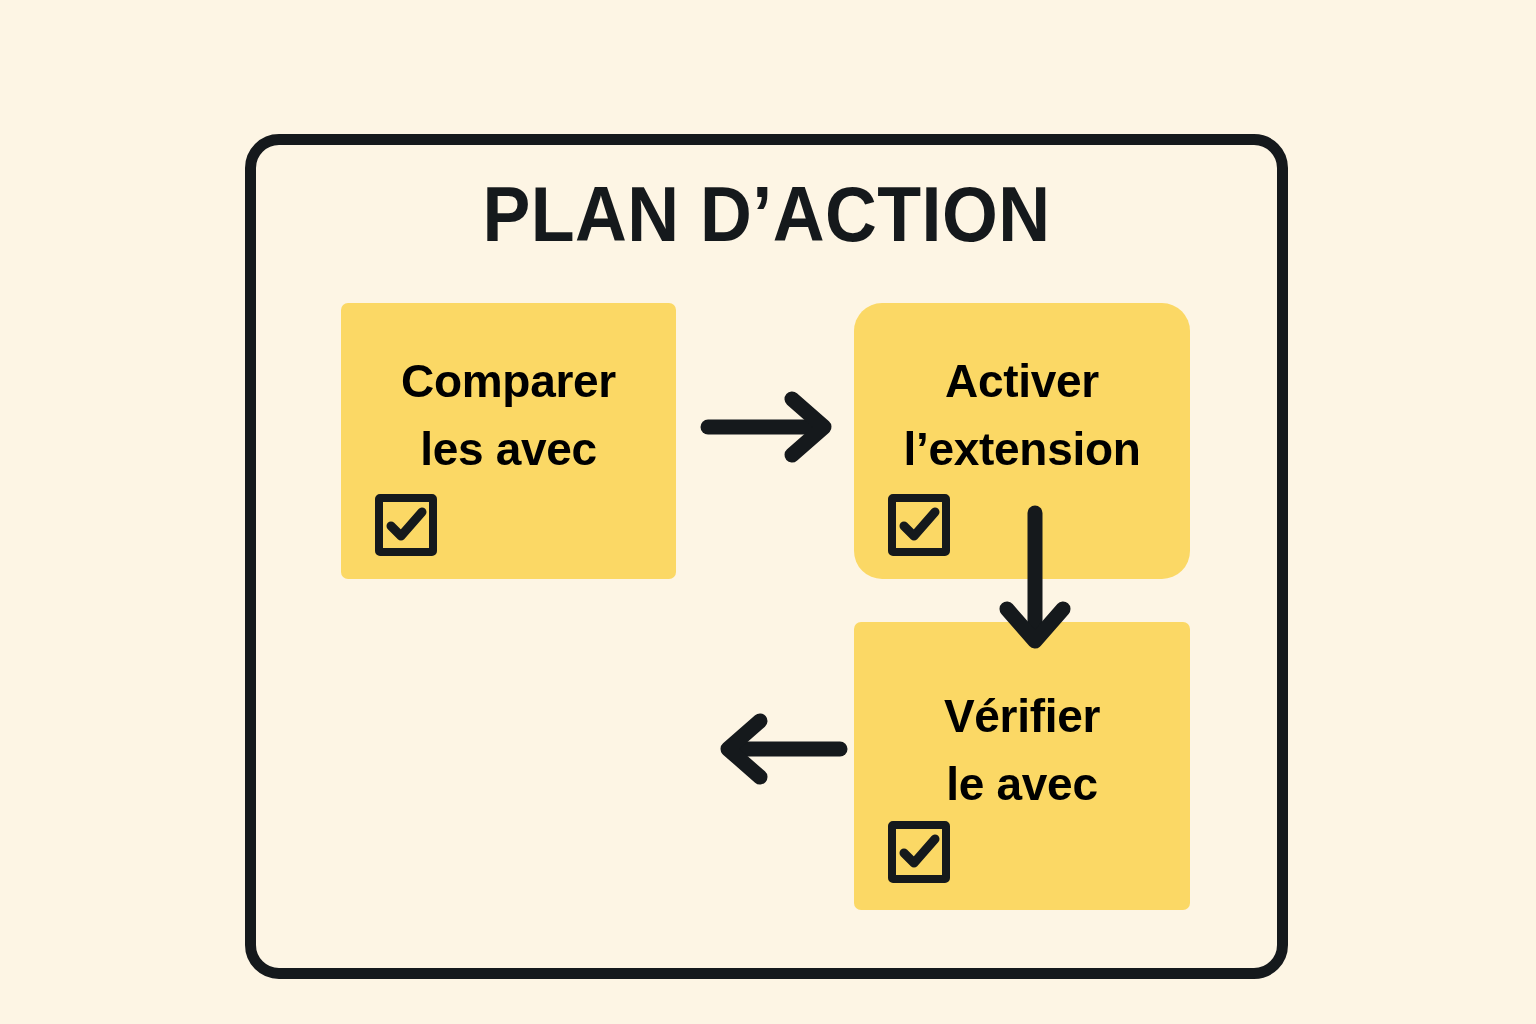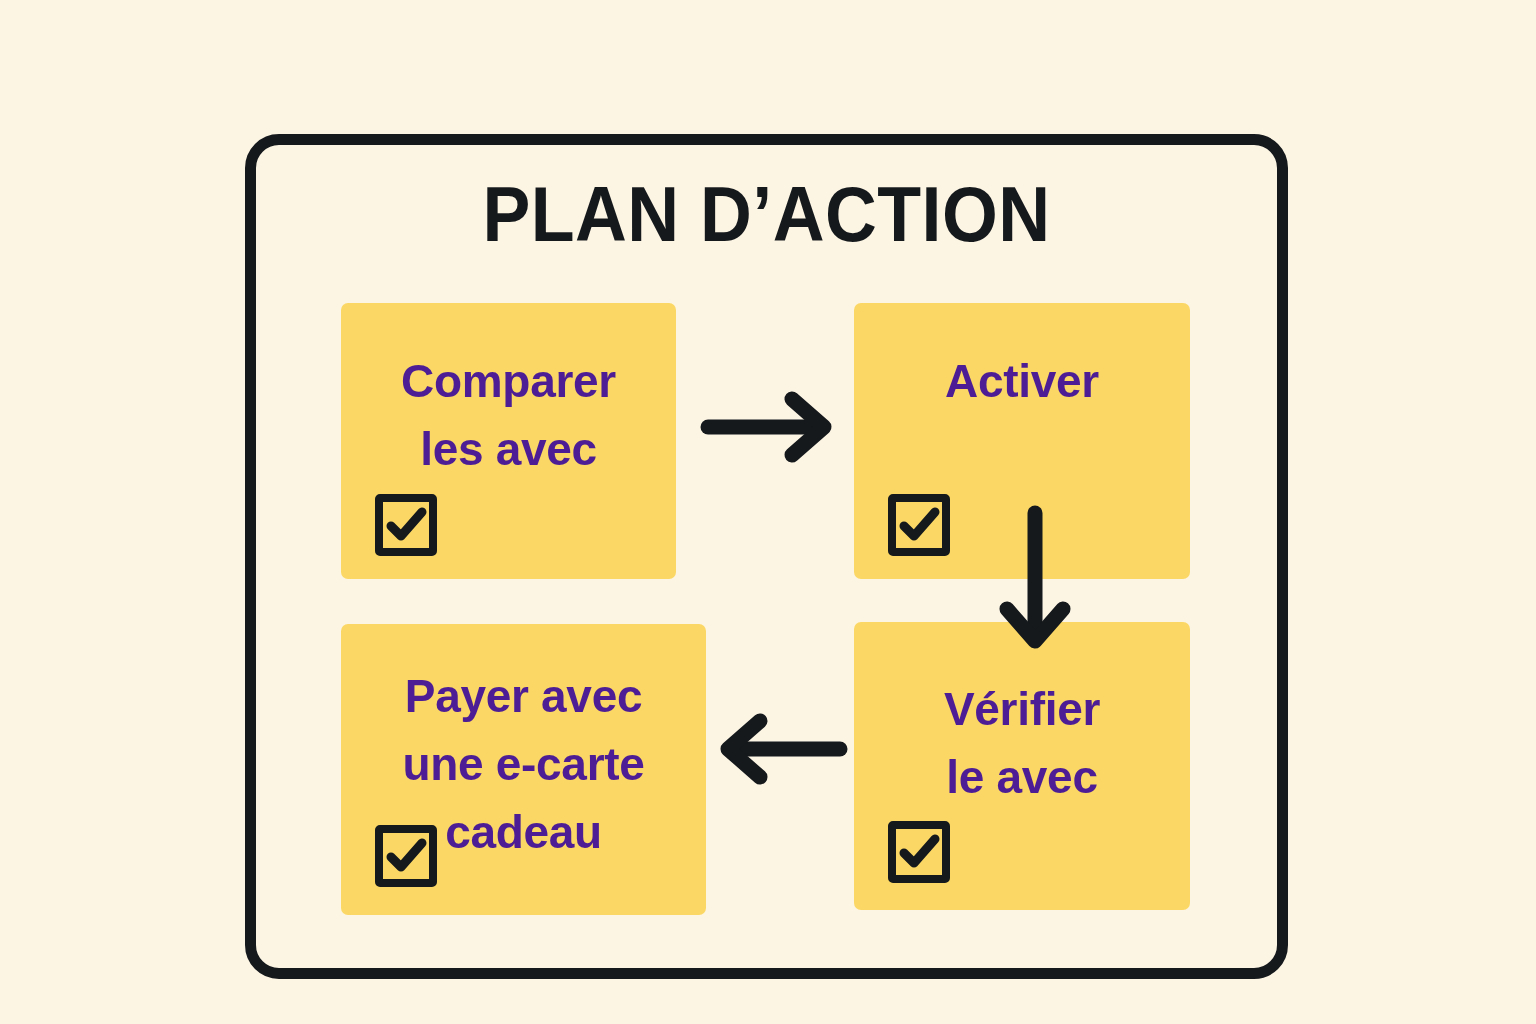--- a/index.html
+++ b/index.html
@@ -59,38 +59,38 @@
     position: absolute;
     background: #fbd865;
     border-radius: 7px;
     box-sizing: border-box;
   }
   .card-text {
     position: absolute;
     left: 0;
     width: 100%;
     text-align: center;
-    color: #4c1d95;
+    color: #000000;
     font-size: 46px;
     font-weight: bold;
     line-height: 68px;
     letter-spacing: -0.3px;
     padding: 0 8px;
     box-sizing: border-box;
   }
 
   
   #card-1 { left: 341px; top: 256px;  width: 335px; height: 276px; }
-  #card-2 { left: 854px; top: 256px;  width: 336px; height: 276px; }
+  #card-2 { left: 854px; top: 256px;  width: 336px; height: 276px; border-radius: 28px; }
   #card-3 { left: 854px; top: 575px;  width: 336px; height: 288px; }
   #card-4 { left: 341px; top: 577px;  width: 365px; height: 291px; }
 
   #card-1 .card-text { top: 44px; }
   #card-2 .card-text { top: 44px; }
-  #card-3 .card-text { top: 53px; }
+  #card-3 .card-text { top: 60px; }
   #card-4 .card-text { top: 38px; }
 
   
   .checkbox {
     position: absolute;
     width: 62px;
     height: 62px;
     box-sizing: border-box;
     border: 8px solid #15191c;
     border-radius: 5px;
@@ -136,52 +136,41 @@
     <div class="checkbox" id="check-1">
       <svg viewBox="0 0 54 54" aria-hidden="true">
         <path d="M12 28 L22 38 L43 14" fill="none" stroke="#15191c" stroke-width="9" stroke-linecap="round" stroke-linejoin="round"></path>
       </svg>
     </div>
   </div>
 
   <div class="card" id="card-2">
     <div class="card-text">
       <span>Activer</span><br>
+      <span>l’extension</span>
     </div>
     <div class="checkbox" id="check-2">
       <svg viewBox="0 0 54 54" aria-hidden="true">
         <path d="M12 28 L22 38 L43 14" fill="none" stroke="#15191c" stroke-width="9" stroke-linecap="round" stroke-linejoin="round"></path>
       </svg>
     </div>
   </div>
 
   <div class="card" id="card-3">
     <div class="card-text">
       <span>Vérifier</span><br>
       <span>le avec</span>
     </div>
     <div class="checkbox" id="check-3">
       <svg viewBox="0 0 54 54" aria-hidden="true">
         <path d="M12 28 L22 38 L43 14" fill="none" stroke="#15191c" stroke-width="9" stroke-linecap="round" stroke-linejoin="round"></path>
       </svg>
     </div>
   </div>
 
-  <div class="card" id="card-4">
-    <div class="card-text">
-      <span>Payer avec</span><br>
-      <span>une e-carte</span><br>
-      <span>cadeau</span>
-    </div>
-    <div class="checkbox" id="check-4">
-      <svg viewBox="0 0 54 54" aria-hidden="true">
-        <path d="M12 28 L22 38 L43 14" fill="none" stroke="#15191c" stroke-width="9" stroke-linecap="round" stroke-linejoin="round"></path>
-      </svg>
-    </div>
-  </div>
 
   <div class="arrow" id="arrow-right">
     <svg width="140" height="80" viewBox="0 0 140 80" aria-hidden="true">
       <path d="M8 40 L120 40" fill="none" stroke="#15191c" stroke-width="15" stroke-linecap="round"></path>
       <path d="M92 12 L124 40 L92 68" fill="none" stroke="#15191c" stroke-width="15" stroke-linecap="round" stroke-linejoin="round"></path>
     </svg>
   </div>
 
   <div class="arrow" id="arrow-down">
     <svg width="80" height="150" viewBox="0 0 80 150" aria-hidden="true">

